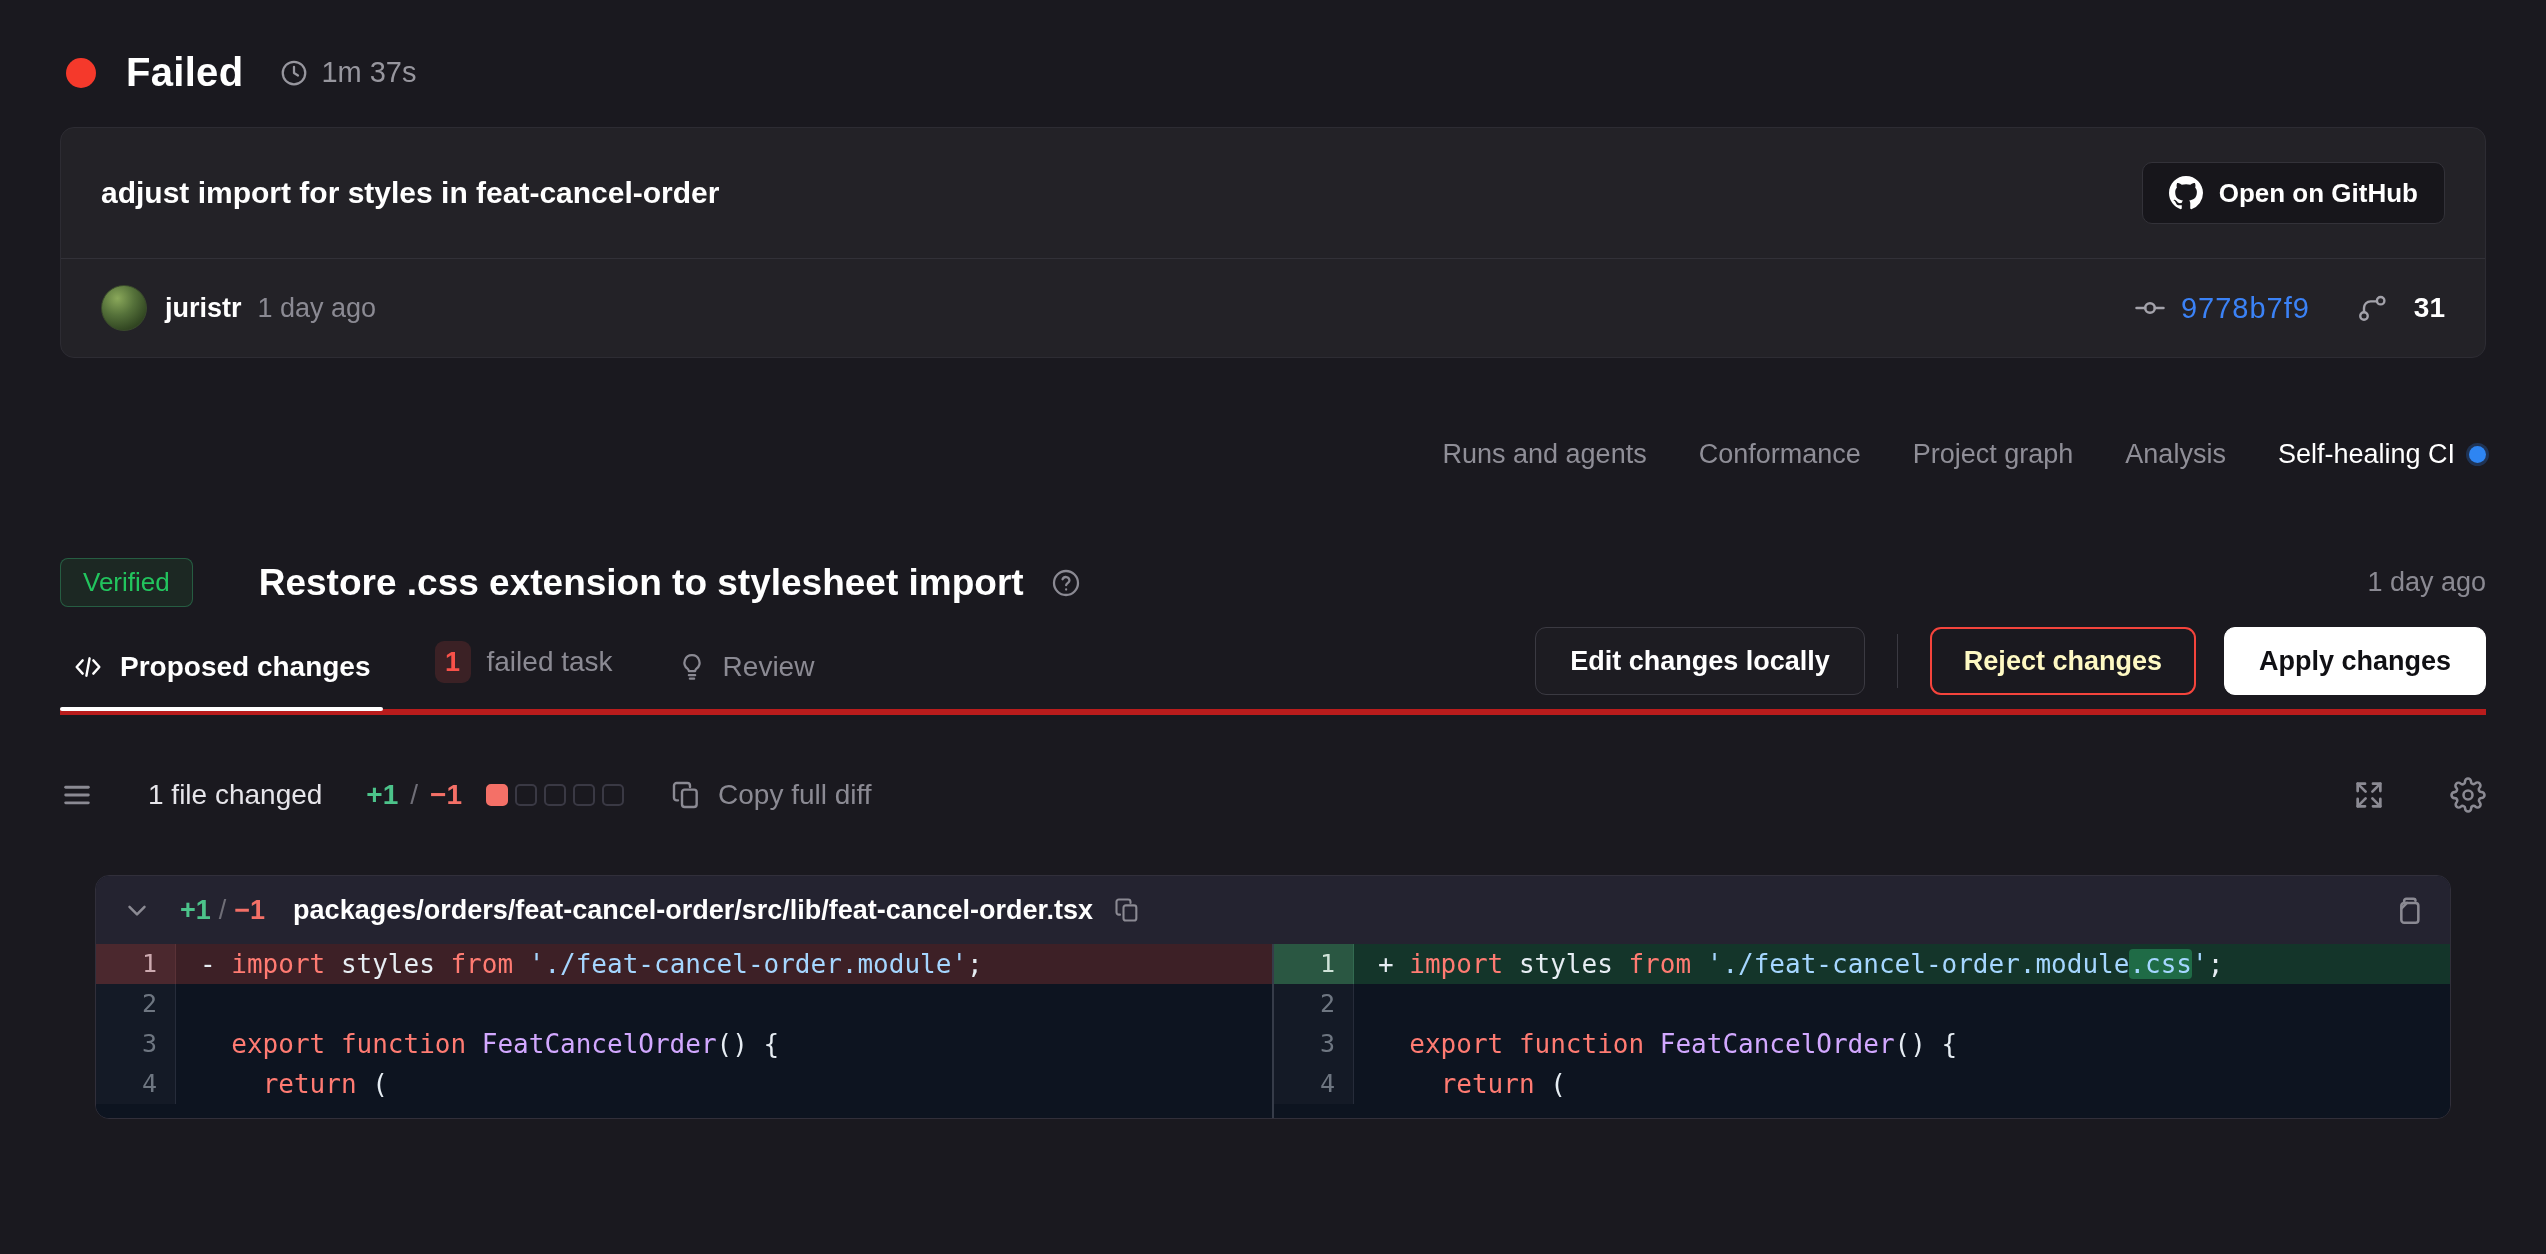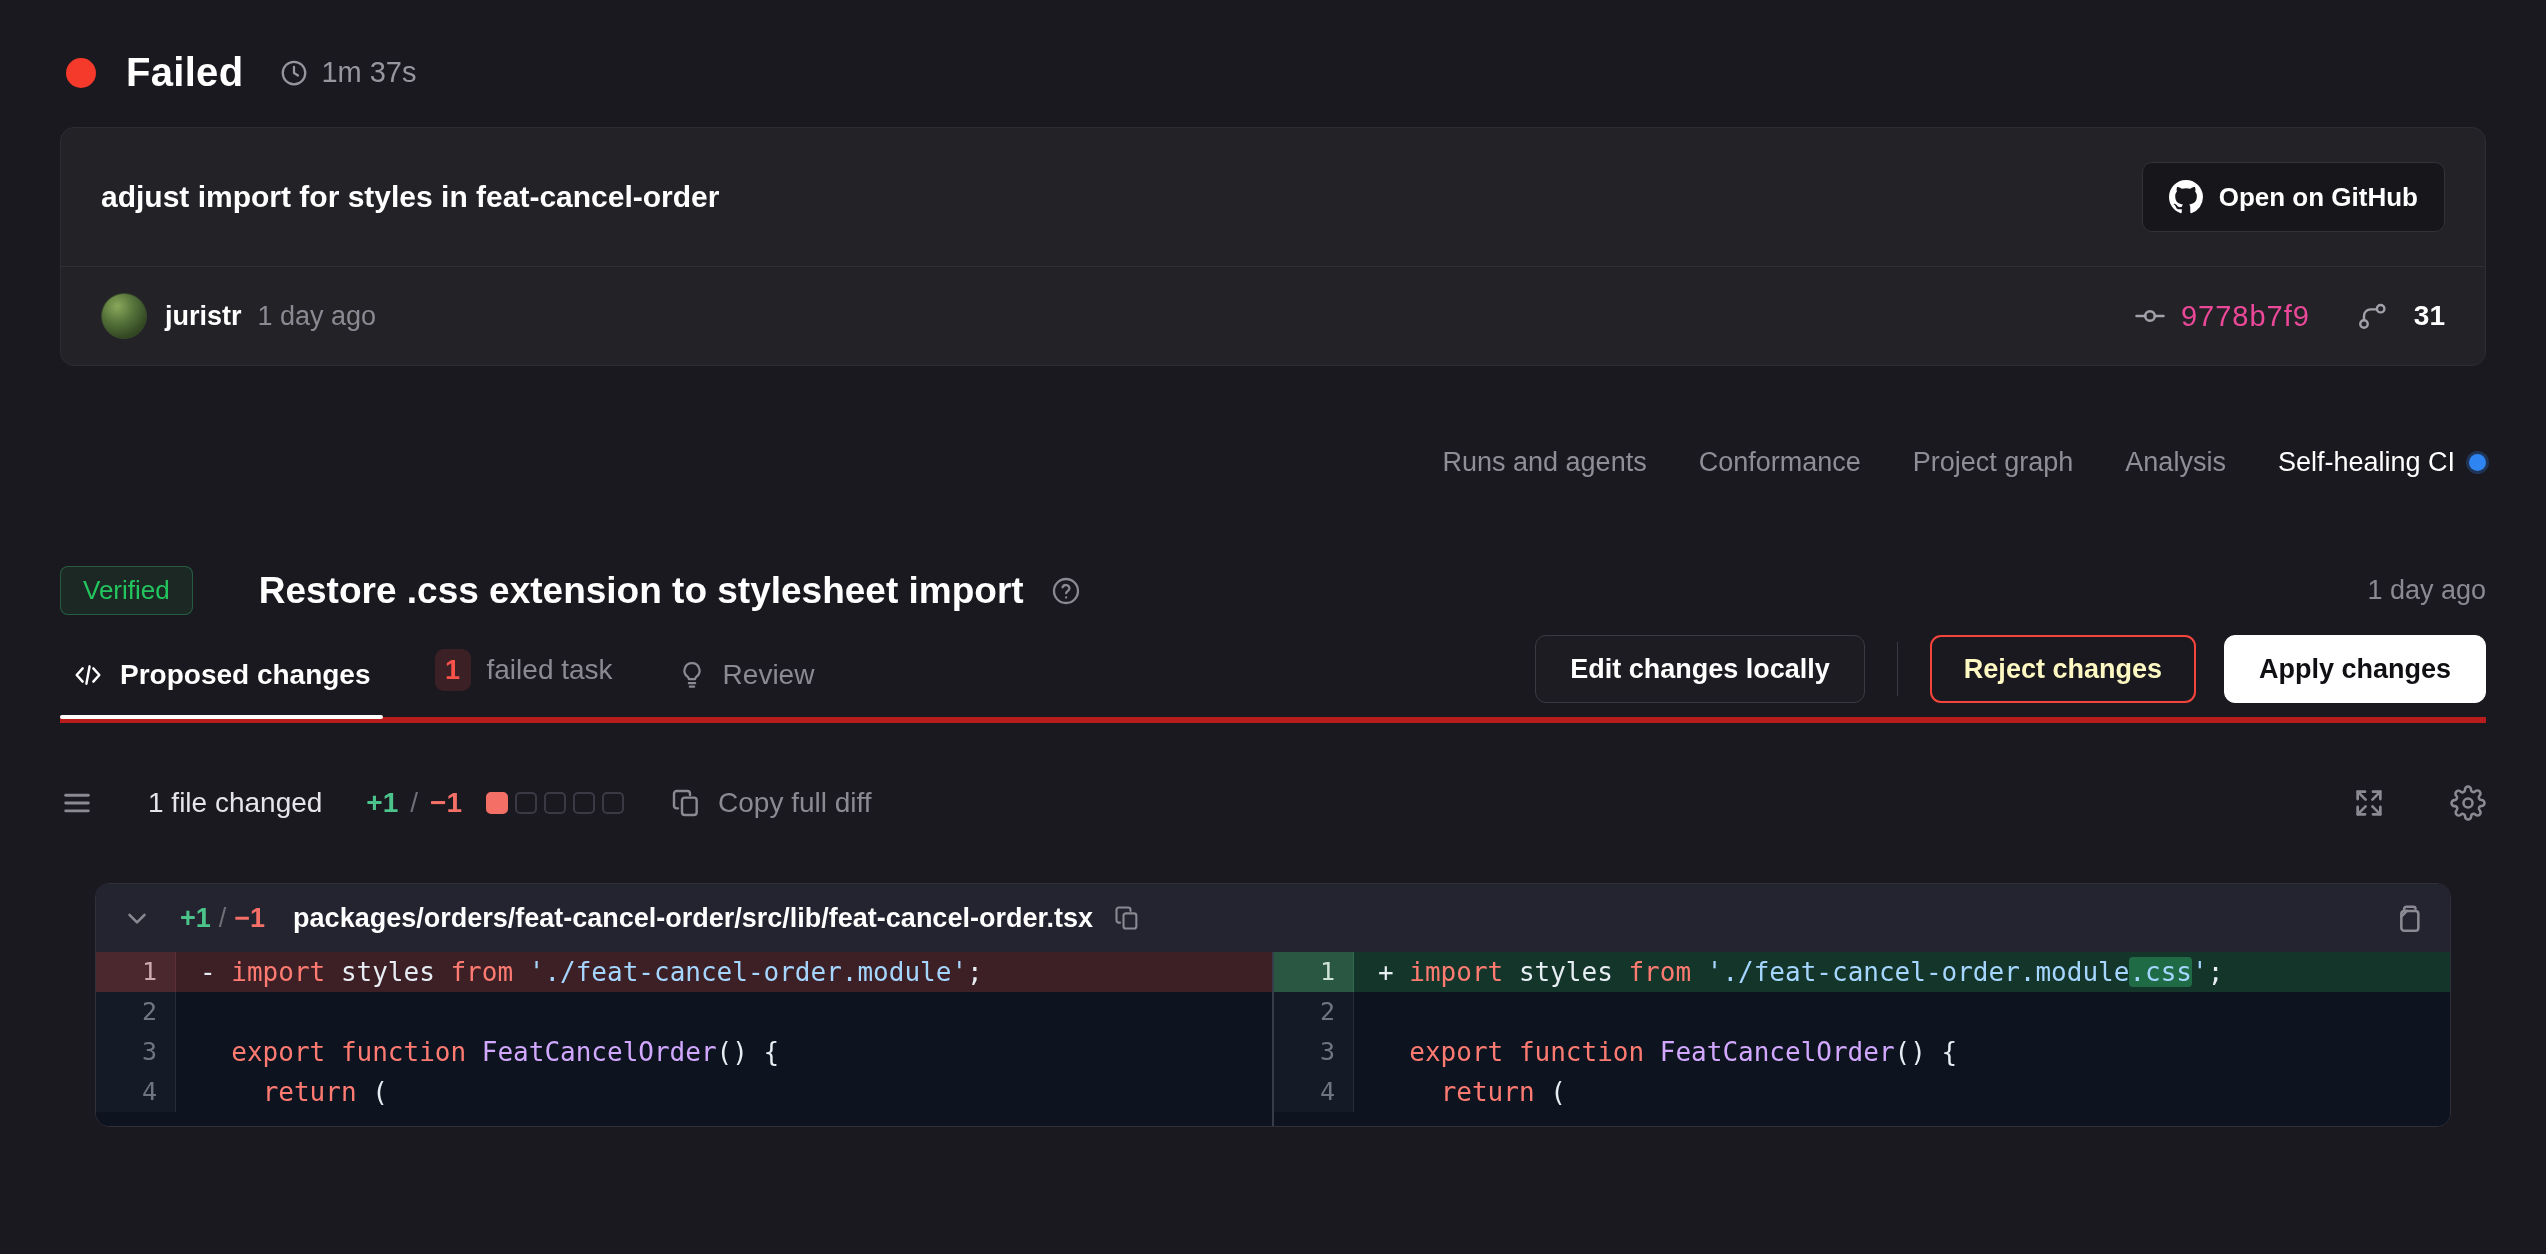--- a/index.html
+++ b/index.html
@@ -18,31 +18,31 @@
   .status-label { font-size:40px; font-weight:700; letter-spacing:.3px; color:#fff; margin-left:8px; }
   .status-time { display:flex; align-items:center; gap:12px; color:#97969e; font-size:29px; margin-left:14px; }
   .icon { flex:none; }
   svg { display:block; }
 
   
   .commit-card { margin-top:32px; background:#232227; border:1px solid #2d2c33; border-radius:14px; }
   .card-top { display:flex; align-items:center; justify-content:space-between; padding:34px 40px; }
   .card-title { font-size:30px; font-weight:600; color:#fff; }
   .gh-btn { display:flex; align-items:center; gap:16px; background:#17161b; border:1px solid #333239;
-            border-radius:10px; height:70px; padding:0 26px; color:#fff; font-size:26px; font-weight:600; cursor:pointer; }
+            border-radius:10px; height:62px; padding:0 26px; color:#fff; font-size:26px; font-weight:600; cursor:pointer; }
   .card-divider { height:1px; background:#323138; }
   .card-bottom { display:flex; align-items:center; justify-content:space-between; padding:26px 40px; }
   .author-group { display:flex; align-items:center; }
   .avatar { width:46px; height:46px; border-radius:50%;
             background:radial-gradient(circle at 35% 28%, #8aa85a 0%, #55713a 40%, #324722 75%, #222f17 100%);
             border:1px solid #3a4a2c; }
   .author-name { font-size:27px; font-weight:700; color:#fff; margin-left:18px; }
   .author-time { font-size:27px; color:#8b8a93; margin-left:16px; }
   .commit-meta { display:flex; align-items:center; gap:46px; }
-  .sha-group { display:flex; align-items:center; gap:14px; color:#ec4899; font-size:29px; letter-spacing:1px; }
+  .sha-group { display:flex; align-items:center; gap:14px; color:#3b82f6; font-size:29px; letter-spacing:1px; }
   .branch-group { display:flex; align-items:center; gap:26px; color:#fff; font-size:28px; font-weight:600; }
 
   
   .nav-row { margin-top:72px; display:flex; justify-content:flex-end; align-items:center; gap:52px; height:48px; }
   .nav-link { font-size:27px; color:#8f8e97; text-decoration:none; cursor:pointer; }
   .nav-link.active { color:#fff; display:flex; align-items:center; gap:14px; }
   .nav-dot { width:17px; height:17px; border-radius:50%; background:#2e85f2; box-shadow:0 0 0 3px rgba(46,133,242,.25); }
 
   
   .fix-header { margin-top:80px; display:flex; align-items:center; }

